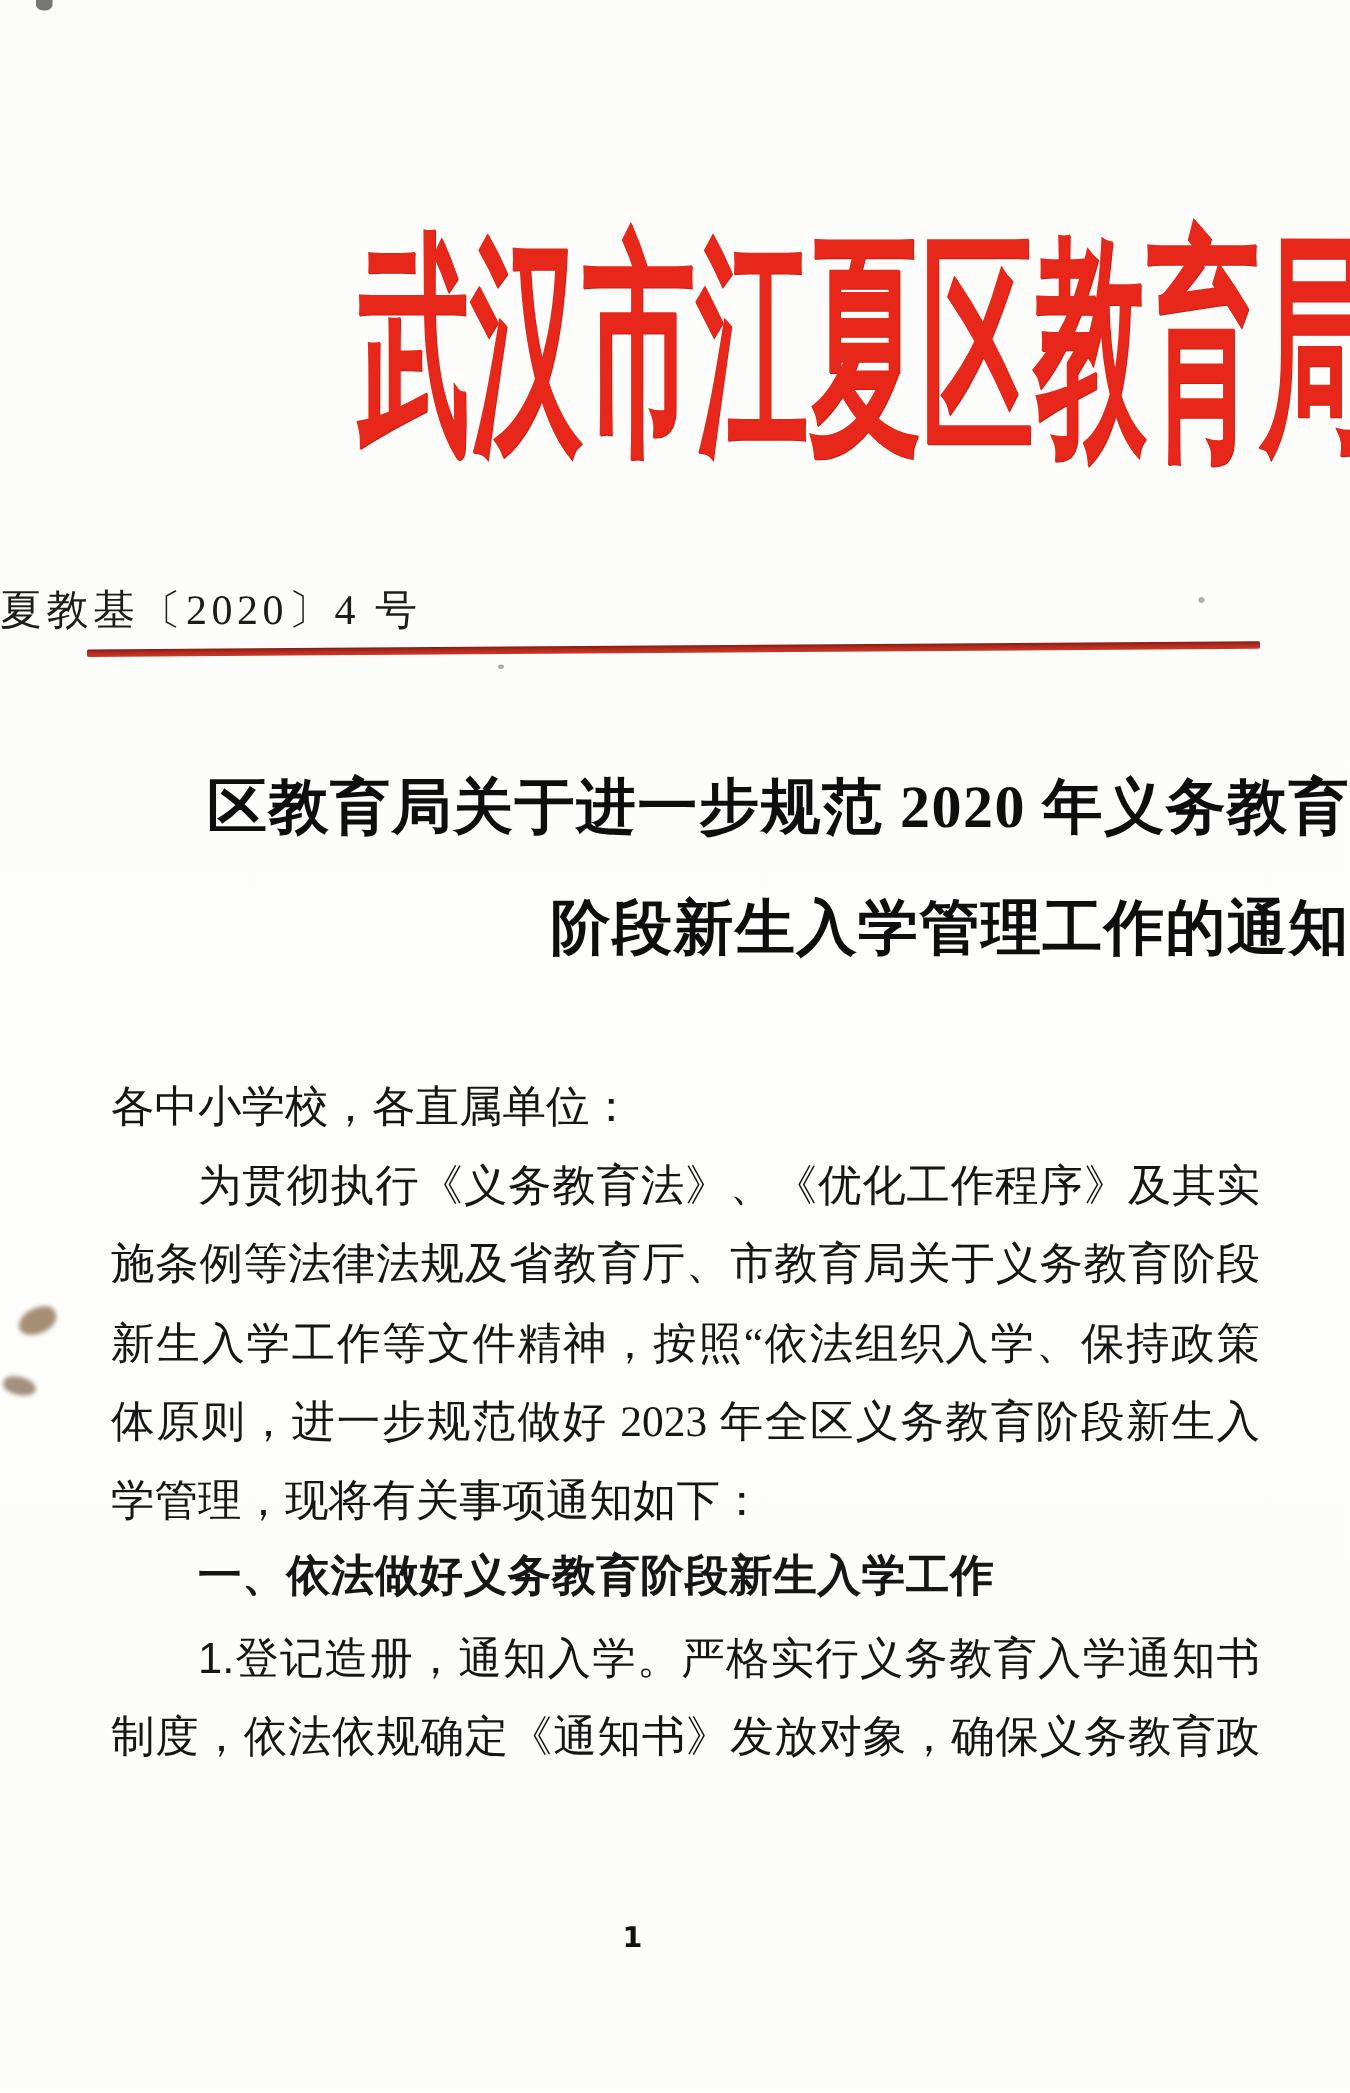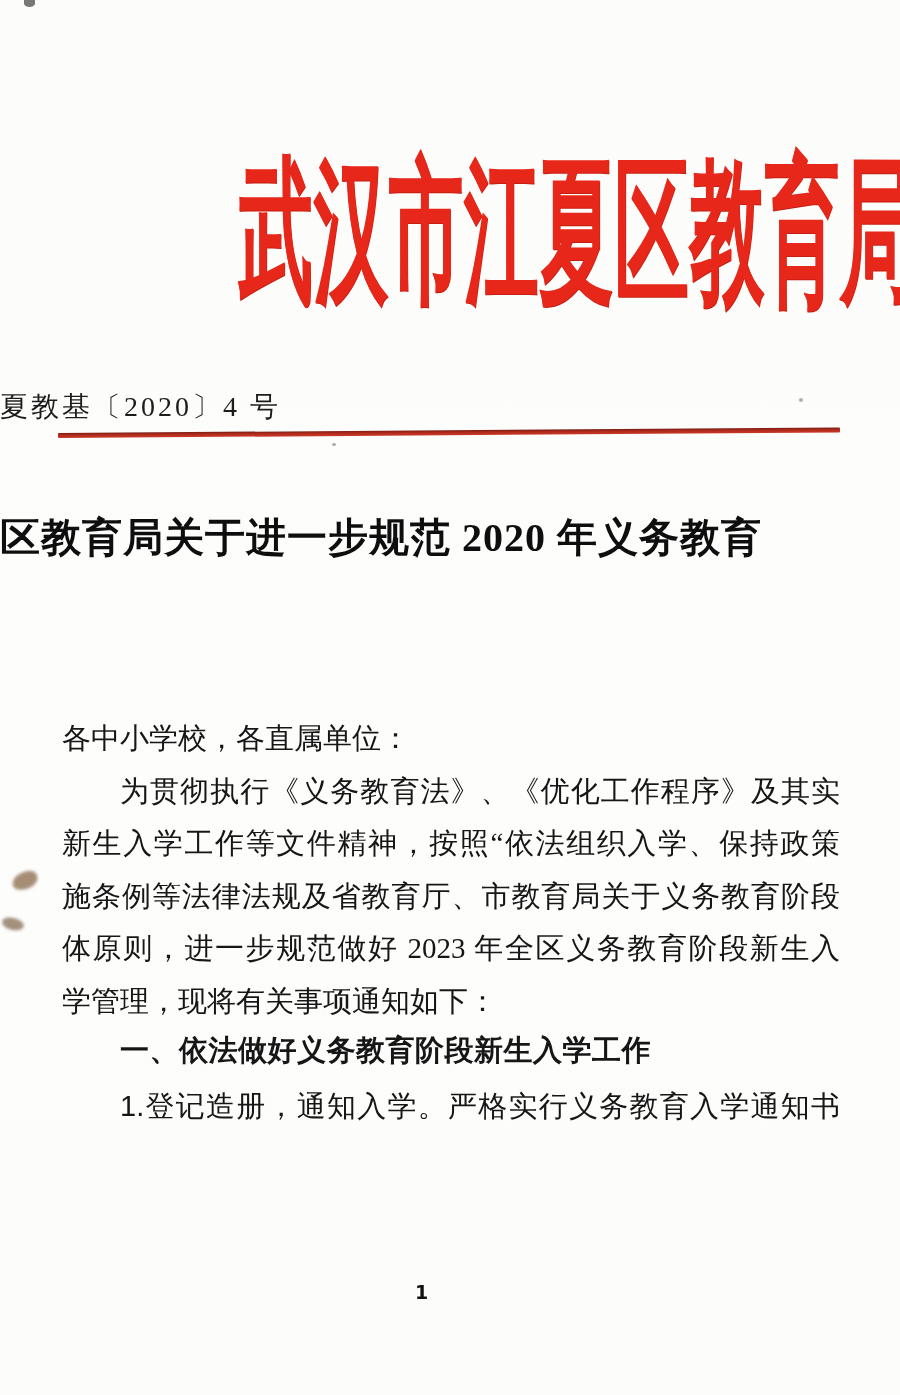--- a/index.html
+++ b/index.html
@@ -49,37 +49,37 @@
     background: linear-gradient(180deg, #7c1f15 0%, #b32a1c 45%, #c93a28 100%);
     transform: rotate(-0.4deg);
     transform-origin: left center;
     border-radius: 1px;
   }
 
   
   .doc-title {
     position: absolute;
     top: 497px; left: 0; width: 900px;
-    text-align: left;
+    text-align: right;
     font-weight: 700;
     font-size: 40px;
     color: #0e0e0e;
     line-height: 81px;
     letter-spacing: 1px;
   }
 
   
   .body-text {
     position: absolute;
     top: 712px; left: 62px; width: 778px;
     font-size: 29px;
     color: #161616;
     line-height: 52.5px;
   }
-  .line { height: 52.5px; white-space: nowrap; }
+  .line { height: 52.5px; white-space: nowrap; margin-left: 12px; }
   .line.just { white-space: normal; text-align: justify; text-align-last: justify; }
   .line.indent { text-indent: 2em; }
   .heading {
     font-family: Liberation Mono, monospace;
     font-weight: 700;
     letter-spacing: 0.5px;
   }
   .lead-bold {
     font-family: "Liberation Sans", "DejaVu Sans", sans-serif;
     font-weight: 400;
@@ -109,31 +109,33 @@
 <div class="page">
 
   <div class="header-title">武汉市江夏区教育局文件</div>
 
   <div class="doc-number">夏教基〔2020〕4 号</div>
 
   <div class="red-rule"></div>
 
   <div class="doc-title">
     <div>区教育局关于进一步规范 2020 年义务教育</div>
+    <div>阶段新生入学管理工作的通知</div>
   </div>
 
   <div class="body-text">
     <div class="line">各中小学校，各直属单位：</div>
     <div class="line indent just">为贯彻执行《义务教育法》、《优化工作程序》及其实</div>
+    <div class="line just">施条例等法律法规及省教育厅、市教育局关于义务教育阶段</div>
     <div class="line just">新生入学工作等文件精神，按照“依法组织入学、保持政策</div>
-    <div class="line just">施条例等法律法规及省教育厅、市教育局关于义务教育阶段</div>
     <div class="line just">体原则，进一步规范做好 2023 年全区义务教育阶段新生入</div>
     <div class="line">学管理，现将有关事项通知如下：</div>
     <div class="line indent heading">一、依法做好义务教育阶段新生入学工作</div>
     <div class="line indent just"><span class="lead-bold">1.登记造册，通知入学。</span><span>严格实行义务教育入学通知书</span></div>
+    <div class="line just">制度，依法依规确定《通知书》发放对象，确保义务教育政</div>
   </div>
 
   <div class="page-number">1</div>
 
   <div class="artifact a-corner"></div>
   <div class="artifact a-smudge1"></div>
   <div class="artifact a-smudge2"></div>
   <div class="artifact a-dot1"></div>
   <div class="artifact a-dot2"></div>
 

